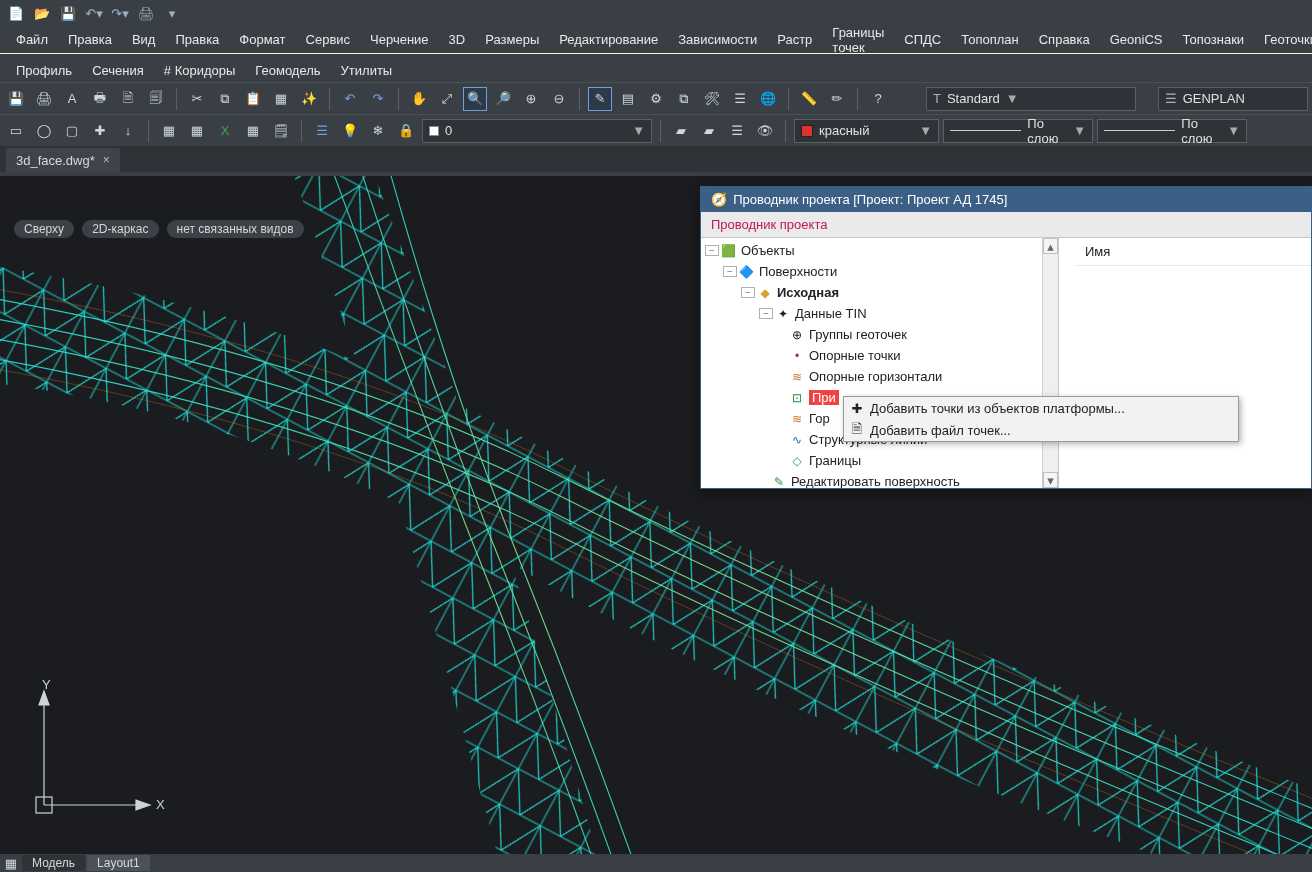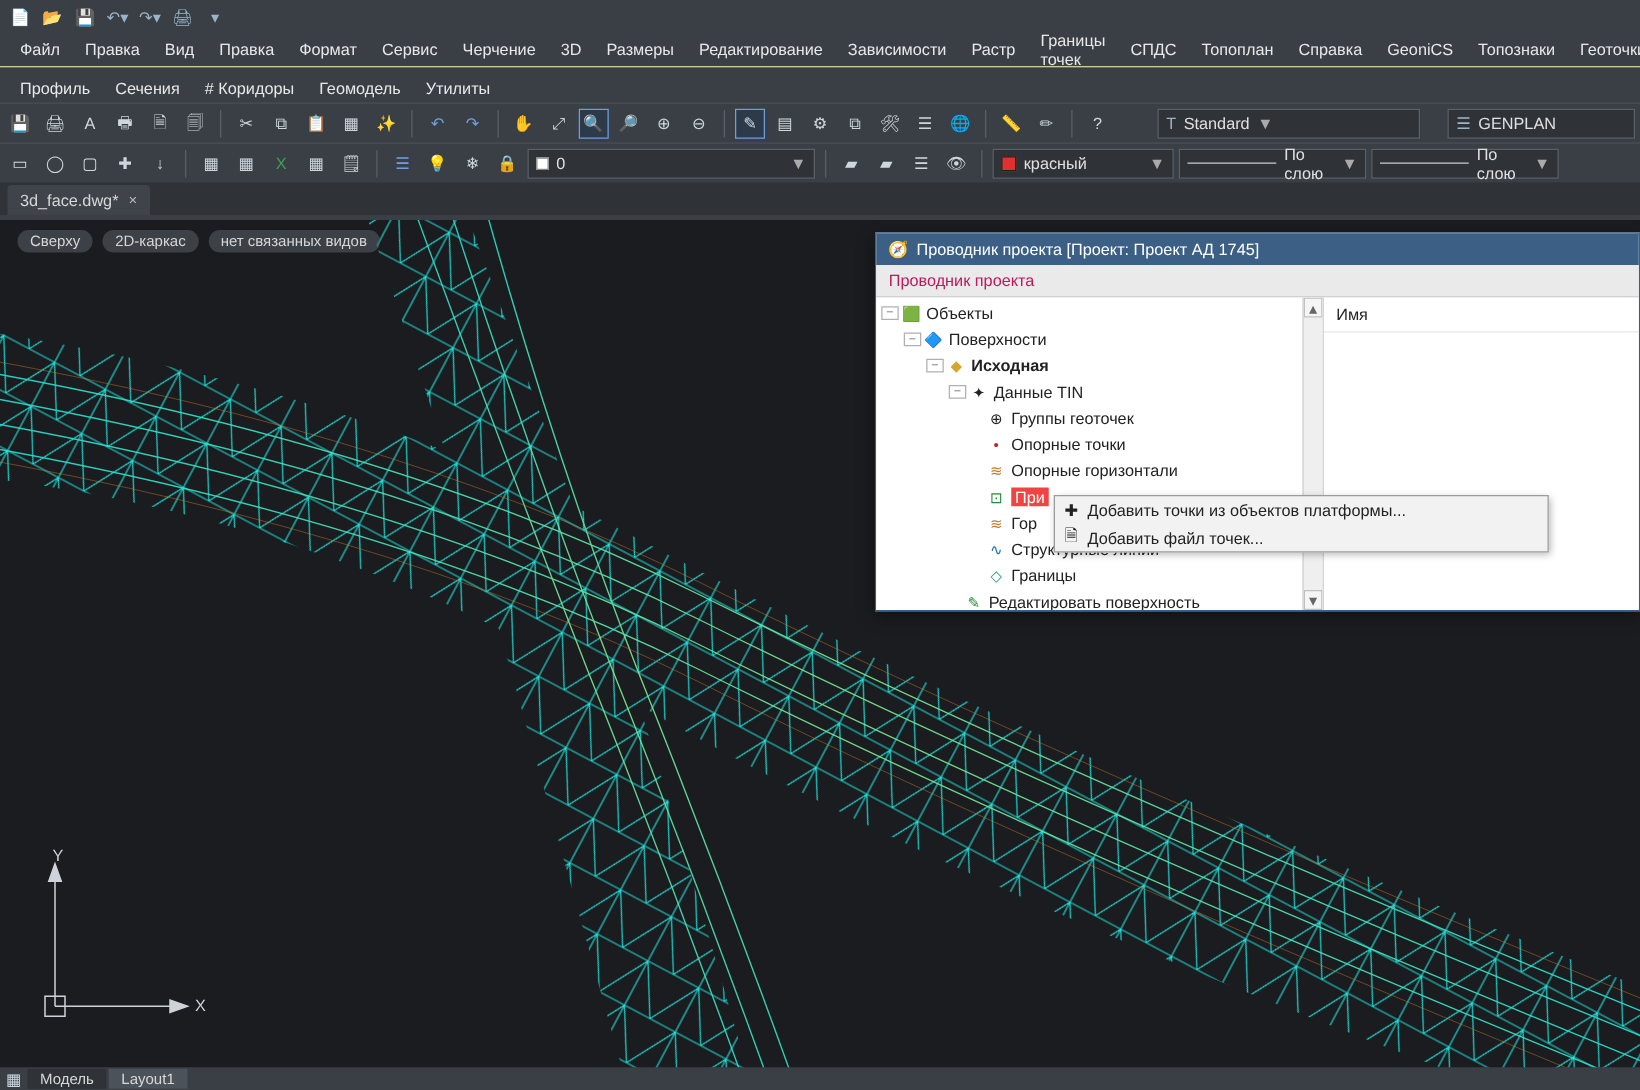--- a/index.html
+++ b/index.html
@@ -18,37 +18,37 @@
 .tb-sep { width:1px; height:22px; background:#5a6068; margin:0 4px;}
 .tb-combo { height:24px; background:#2f3338; border:1px solid #5a6068; display:flex; align-items:center; padding:0 6px; color:#e0e0e0; }
 .tb-combo .dd { margin-left:6px; color:#aaa;}
 .color-swatch { width:12px; height:12px; background:#e03030; border:1px solid #222; margin-right:6px;}
 .line-preview { width:80px; border-top:1px solid #ccc; }
 .tabs { height:26px; background:#2f3338; display:flex; align-items:flex-end; padding-left:6px;text-align:right;}
 .tab { height:24px; background:#3f444b; padding:3px 10px; display:flex; align-items:center; gap:8px; color:#d8d8d8; border-top-left-radius:3px; border-top-right-radius:3px;}
 .tab .close { color:#bbb; font-size:12px;}
 .viewport-area { position:absolute; left:0; top:176px; right:0; bottom:18px; background:#1a1c1f; overflow:hidden;}
 .view-badges { position:absolute; left:14px; top:8px; display:flex; gap:8px; z-index:2;}
-.badge { background:rgba(90,97,106,.55); color:#d6d6d6; padding:2px 10px; border-radius:10px; font-size:12px;}
+.badge { background:rgba(90,97,106,.55); color:#d6d6d6; padding:2px 10px; border-radius:10px; font-size:12px;margin-top:36px;}
 .ucs { position:absolute; left:22px; bottom:24px; color:#9aa0a8; z-index:2;}
 .panel { position:absolute; top:186px; right:0; width:612px; background:#fff; border:1px solid #3b5f85; z-index:5; box-shadow:0 4px 14px rgba(0,0,0,.4);}
 .panel-title { background:#3b5f85; color:#fff; padding:5px 10px; font-size:13px; display:flex; align-items:center; gap:6px;}
 .panel-sub { background:#eaeaea; color:#be185d; padding:5px 10px; border-bottom:1px solid #c9c9c9;}
 .panel-body { display:flex; height:250px; }
 .tree-pane { flex:0 0 358px; border-right:1px solid #c9c9c9; position:relative; background:#fff; overflow:hidden;}
 .tree-scroll-track { position:absolute; right:0; top:0; bottom:0; width:16px; background:#efefef; border-left:1px solid #d0d0d0;}
 .tree-scroll-arrow { height:16px; display:flex; align-items:center; justify-content:center; color:#666; border:1px solid #c0c0c0; background:#f5f5f5;}
 .tree { padding:2px 0 2px 4px; color:#222;}
 .tn { display:flex; align-items:center; height:21px; padding-right:4px;}
 .tn .tw { width:14px; text-align:center; color:#7a7a7a; font-size:10px; border:1px solid #b0b0b0; background:#fff; line-height:9px; height:11px; margin-right:2px;}
 .tn .ic { width:16px; height:16px; margin-right:4px; display:inline-flex; align-items:center; justify-content:center; font-size:12px;}
 .tn .lbl { white-space:nowrap;}
 .tn.bold .lbl { font-weight:700; }
 .tn.sel .lbl { background:#ef4444; color:#fff; padding:0 3px;}
-.props-pane { flex:1; background:#fff; }
+.props-pane { flex:1; background:#fff;padding-left:16px; }
 .props-head { padding:6px 10px; color:#222; border-bottom:1px solid #e8e8e8;}
 .ctx-menu { position:absolute; left:843px; top:396px; width:396px; background:#f2f2f2; border:1px solid #9b9b9b; box-shadow:2px 2px 6px rgba(0,0,0,.3); z-index:10;}
 .ctx-item { display:flex; align-items:center; height:22px; color:#222; }
 .ctx-item .ci-ic { width:26px; display:flex; align-items:center; justify-content:center;}
 .statusbar { position:absolute; left:0; right:0; bottom:0; height:18px; background:#3a3f46; display:flex; align-items:center; gap:2px; padding-left:2px;}
 .status-tab { padding:1px 10px; color:#d8d8d8; background:#4b525a; font-size:12px;}
 .status-tab.active { background:#2f3338;}
 svg.mesh { position:absolute; inset:0; }
 </style>
 </head>

